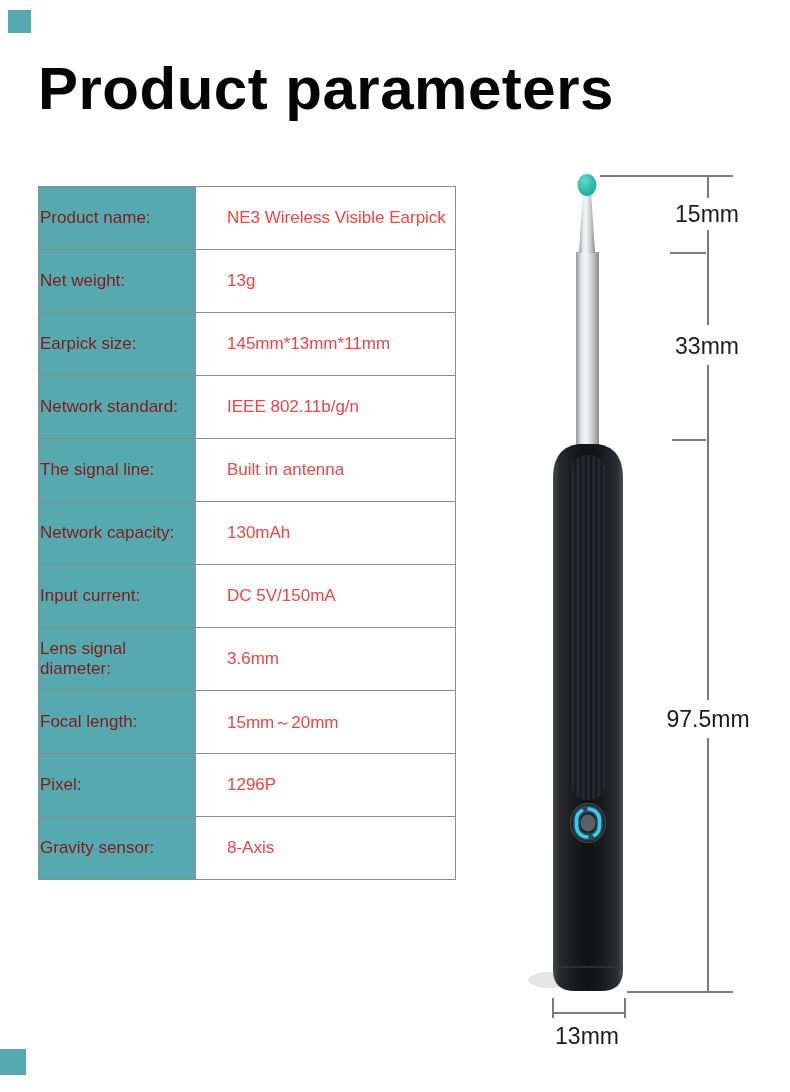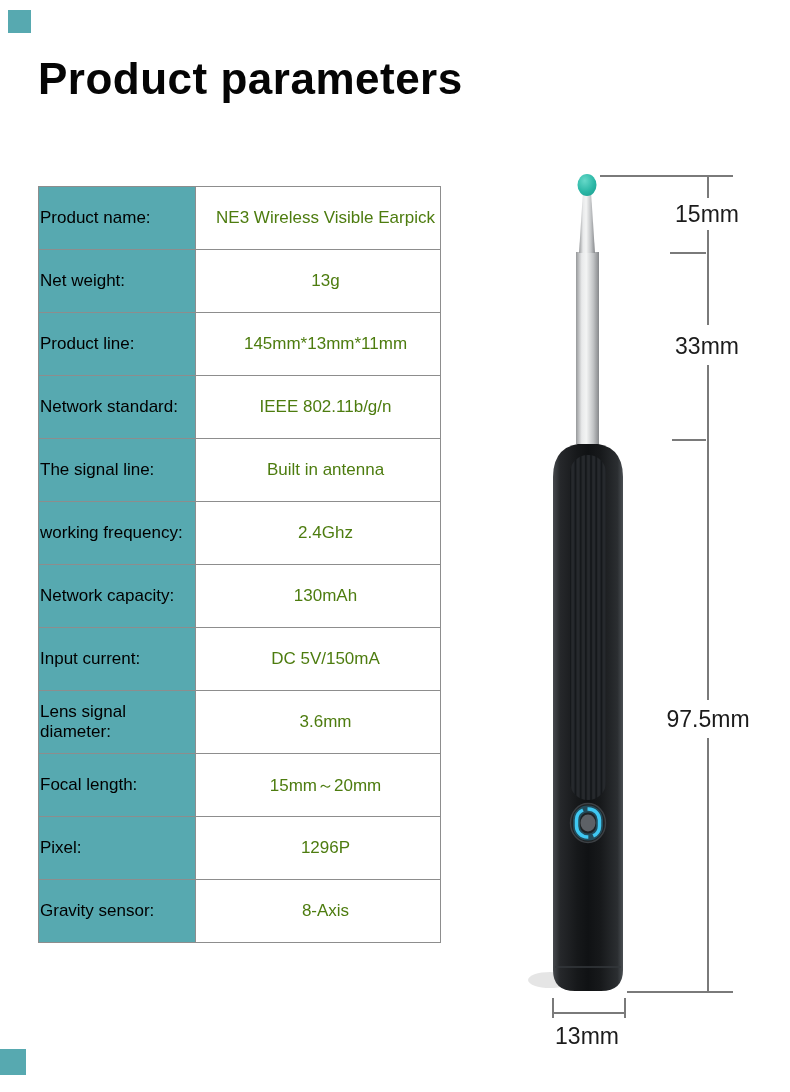--- a/index.html
+++ b/index.html
@@ -8,44 +8,43 @@
     width:790px;height:1092px;
     background:#ffffff;
     overflow:hidden;
     font-family:"Liberation Sans", sans-serif;
   }
   .deco-sq{position:absolute;background:#57a9b0;}
   .deco-tl{left:8px;top:10px;width:23px;height:23px;}
   .deco-bl{left:0px;top:1049px;width:26px;height:26px;}
   .title{
     position:absolute;left:38px;top:54px;margin:0;
-    font-size:44px;font-weight:bold;color:#050505;letter-spacing:0.5px;
+    font-size:60px;font-weight:bold;color:#050505;letter-spacing:0.5px;
   }
   .spec-table{
     position:absolute;left:38px;top:186px;
     border-collapse:collapse;
   }
   .spec-table td{
     border:1px solid #8d8d8d;
     height:60px;
     vertical-align:middle;
     font-size:17px;
     box-sizing:content-box;
   }
   .label-cell{
     width:154px;
     background:#57a9b0;
-    color:#000000;
+    color:#7f1d1d;
   }
   .value-cell{
     width:227px;
     background:#ffffff;
-    padding-left:16px;
-    color:#4d7c0f;
-    text-align:center;
+    padding-left:31px;
+    color:#ef4444;
   }
   .figure{position:absolute;left:500px;top:160px;}
   .dim-label{
     font-family:"Liberation Sans", sans-serif;
     font-size:23px;
     fill:#1b1b1b;
   }
 </style>
 </head>
 <body>
@@ -62,38 +61,34 @@
       <td class="label-cell">Product name:</td>
       <td class="value-cell">NE3 Wireless Visible Earpick</td>
     </tr>
 
     <tr class="spec-row">
       <td class="label-cell">Net weight:</td>
       <td class="value-cell">13g</td>
     </tr>
 
     <tr class="spec-row">
-      <td class="label-cell">Product line:</td>
+      <td class="label-cell">Earpick size:</td>
       <td class="value-cell">145mm*13mm*11mm</td>
     </tr>
 
     <tr class="spec-row">
       <td class="label-cell">Network standard:</td>
       <td class="value-cell">IEEE 802.11b/g/n</td>
     </tr>
 
     <tr class="spec-row">
       <td class="label-cell">The signal line:</td>
       <td class="value-cell">Built in antenna</td>
     </tr>
 
-    <tr class="spec-row">
-      <td class="label-cell">working frequency:</td>
-      <td class="value-cell">2.4Ghz</td>
-    </tr>
 
 
     <tr class="spec-row">
       <td class="label-cell">Network capacity:</td>
       <td class="value-cell">130mAh</td>
     </tr>
 
     <tr class="spec-row">
       <td class="label-cell">Input current:</td>
       <td class="value-cell">DC 5V/150mA</td>

